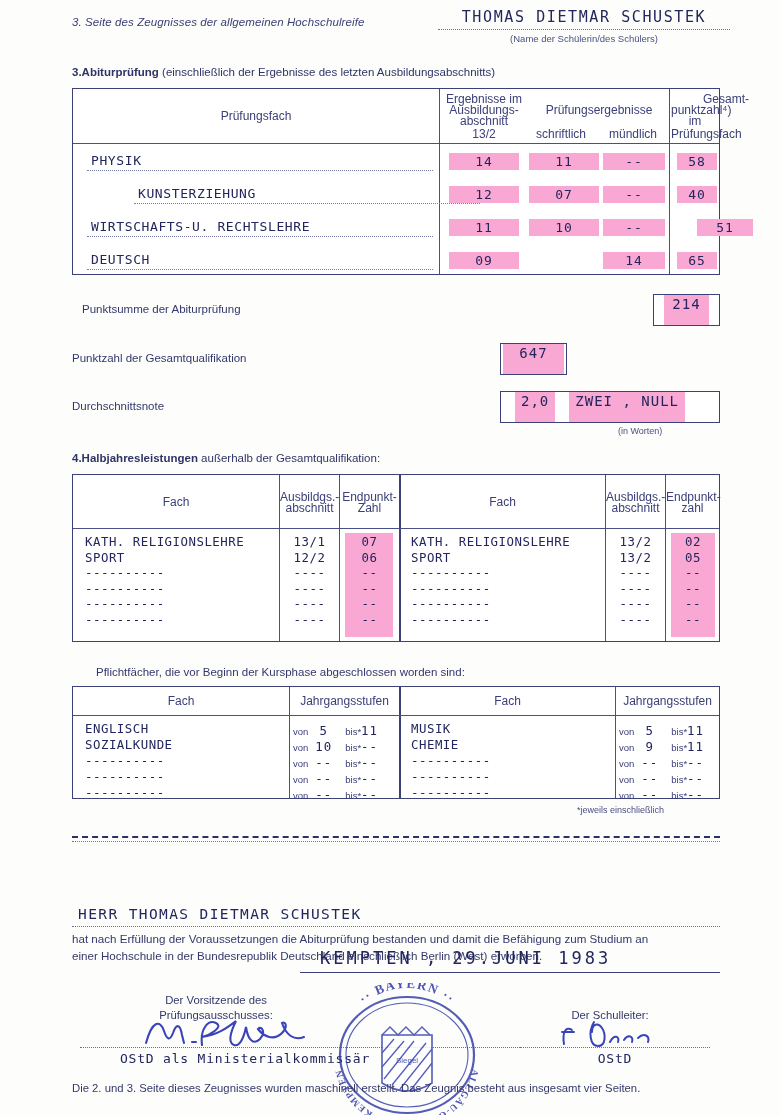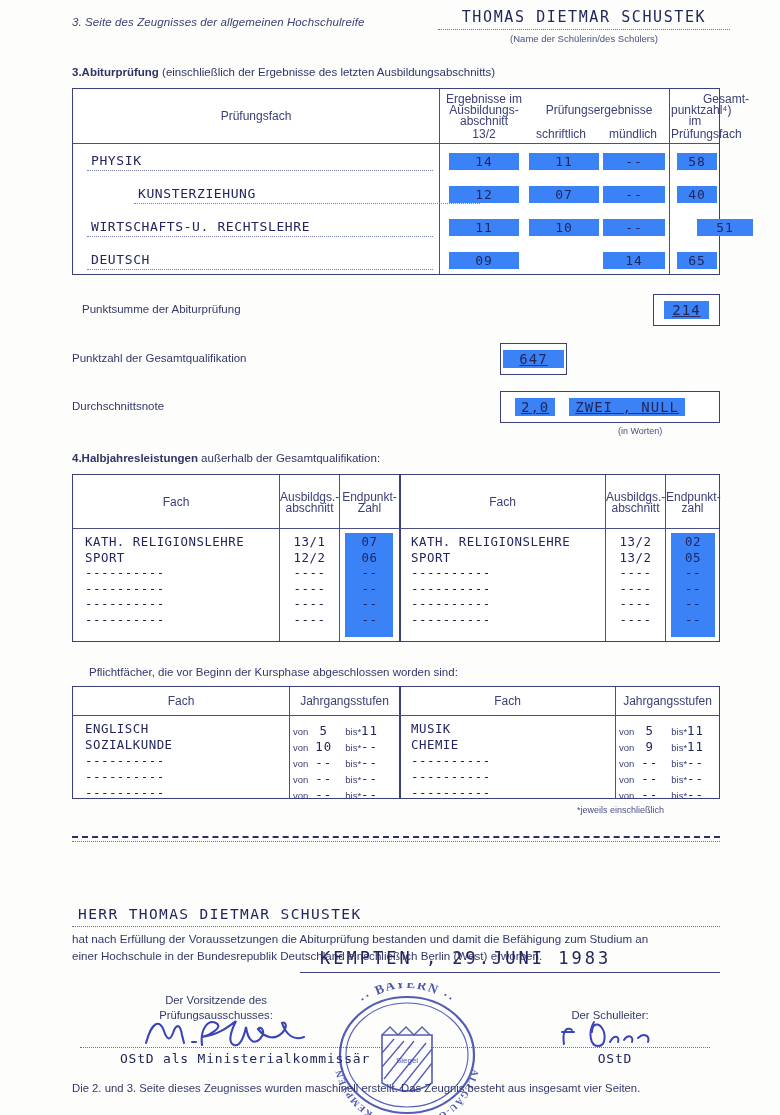--- a/index.html
+++ b/index.html
@@ -14,21 +14,21 @@
   }
   .page { position: relative; width: 780px; height: 1115px; }
 
   
   .print { font-family: "Liberation Sans", sans-serif; color: #3a3f73; }
   .tw {                       
     font-family: "DejaVu Sans Mono", monospace;
     color: #22265c;
     letter-spacing: 1px;
   }
-  .hl { background: #3b82f6; }  
+  .hl { background: #f9a8d4; }  
 
   
   .hdr-left {
     position: absolute; left: 72px; top: 16px;
     font-size: 11.5px; font-style: italic; color: #3b4075;
     letter-spacing: .1px;
   }
   .hdr-name-wrap { position: absolute; left: 438px; top: 8px; width: 292px; }
   .hdr-name {
     text-align: center; font-size: 15px; letter-spacing: 1.6px;
@@ -56,21 +56,21 @@
   .t1-subj-rule { border-bottom: 1px dotted #7b80ab; margin-top: 2px; }
   .t1-val {
     position: absolute; text-align: center; font-size: 13px;
     padding: 1px 0; letter-spacing: .8px;
   }
 
   
   .lbl { position: absolute; font-size: 11.5px; color: #33386c; }
   .valbox {
     position: absolute; border: 1.4px solid #3b4078; background: #fff;
-    display: flex; align-items: center; justify-content: center; text-decoration: underline;
+    display: flex; justify-content: center;
   }
   .valbox .tw { font-size: 14px; }
   .inworten { position: absolute; font-size: 9px; color: #4a4f85; }
 
   
   #t2 { left: 72px; top: 474px; width: 648px; height: 168px; }
   .t2-cell { position: absolute; font-size: 12.4px; letter-spacing: .5px; line-height: 15.5px; }
 
   
   #t3 { left: 72px; top: 686px; width: 648px; height: 113px; }
@@ -280,21 +280,21 @@
     <div class="t2-cell tw" style="left:594px; top:59px; width:52px; text-align:center;">
       <div>02</div>
       <div>05</div>
       <div>--</div>
       <div>--</div>
       <div>--</div>
       <div>--</div>
     </div>
   </div>
 
-  <div class="lbl" style="left:72px; top:666px;padding-left:17px;">Pflichtfächer, die vor Beginn der Kursphase abgeschlossen worden sind:</div>
+  <div class="lbl" style="left:79px; top:666px;padding-left:17px;">Pflichtfächer, die vor Beginn der Kursphase abgeschlossen worden sind:</div>
 
   <div class="tbl" id="t3">
     <div class="vline" style="left:216px;"></div>
     <div class="vline" style="left:326px; width:1.6px; background:#3b4078;"></div>
     <div class="vline" style="left:542px;"></div>
     <div class="hline" style="top:28px;"></div>
 
     <div class="colhead" style="left:0; top:9px; width:216px;">Fach</div>
     <div class="colhead" style="left:217px; top:9px; width:109px;">Jahrgangsstufen</div>
     <div class="colhead" style="left:327px; top:9px; width:215px;">Fach</div>

